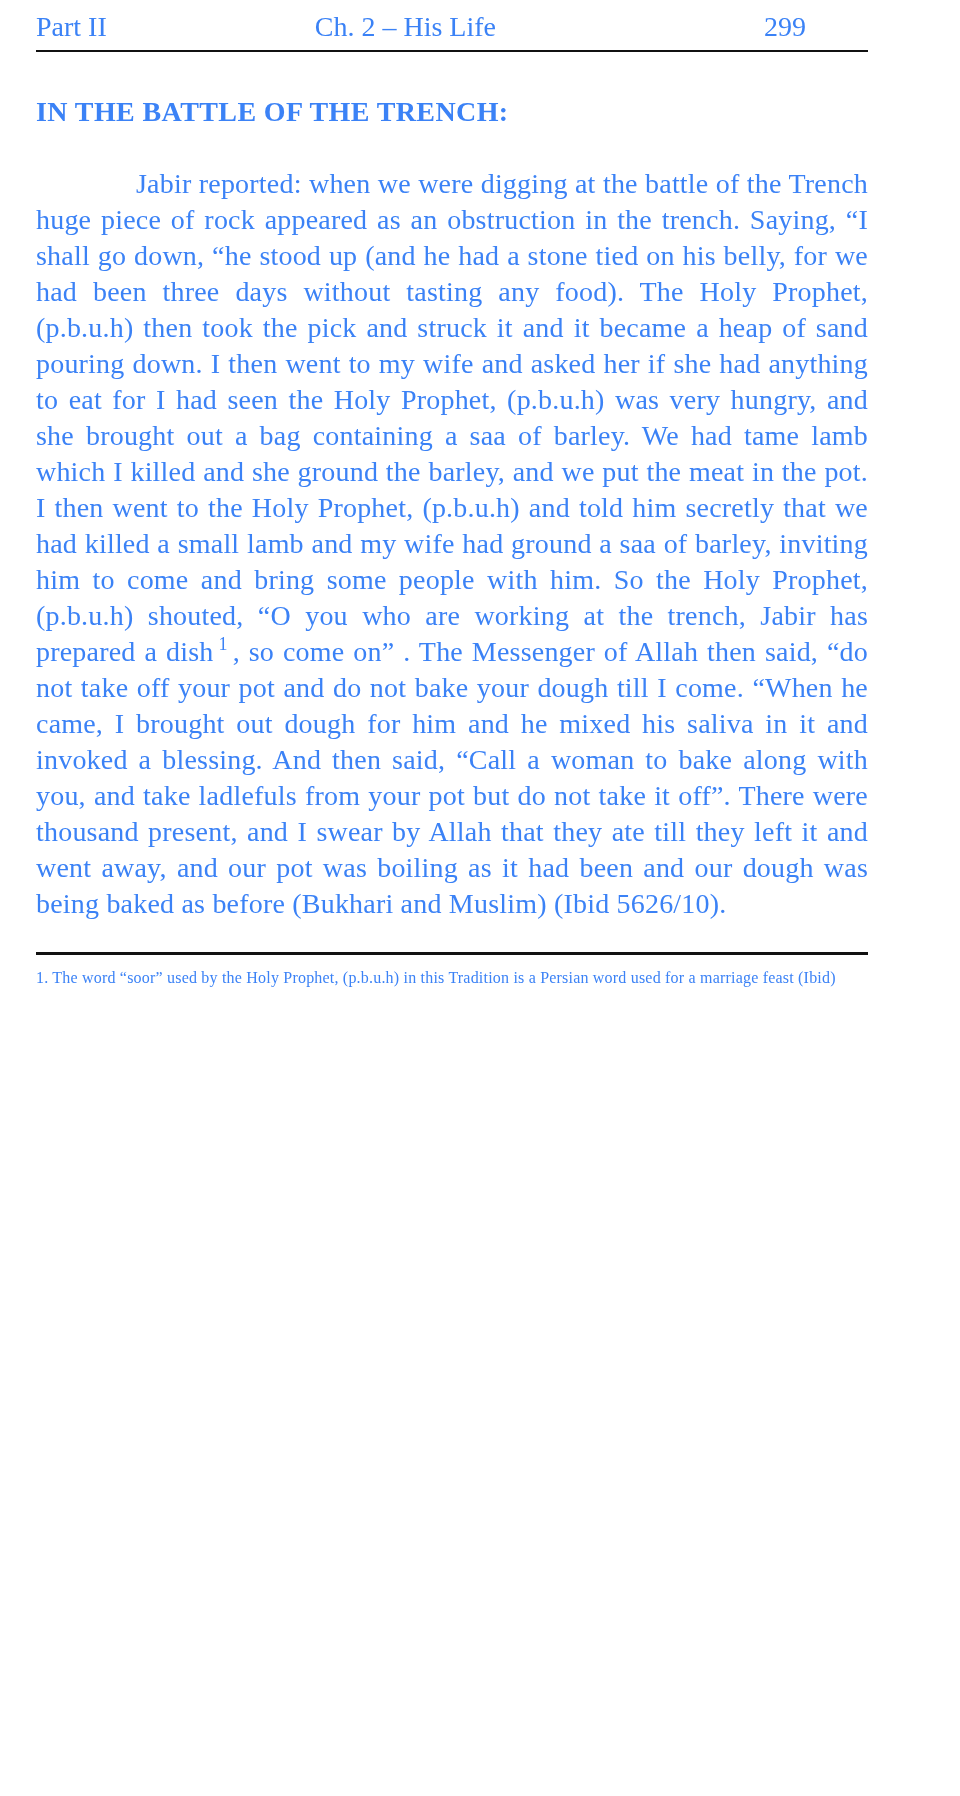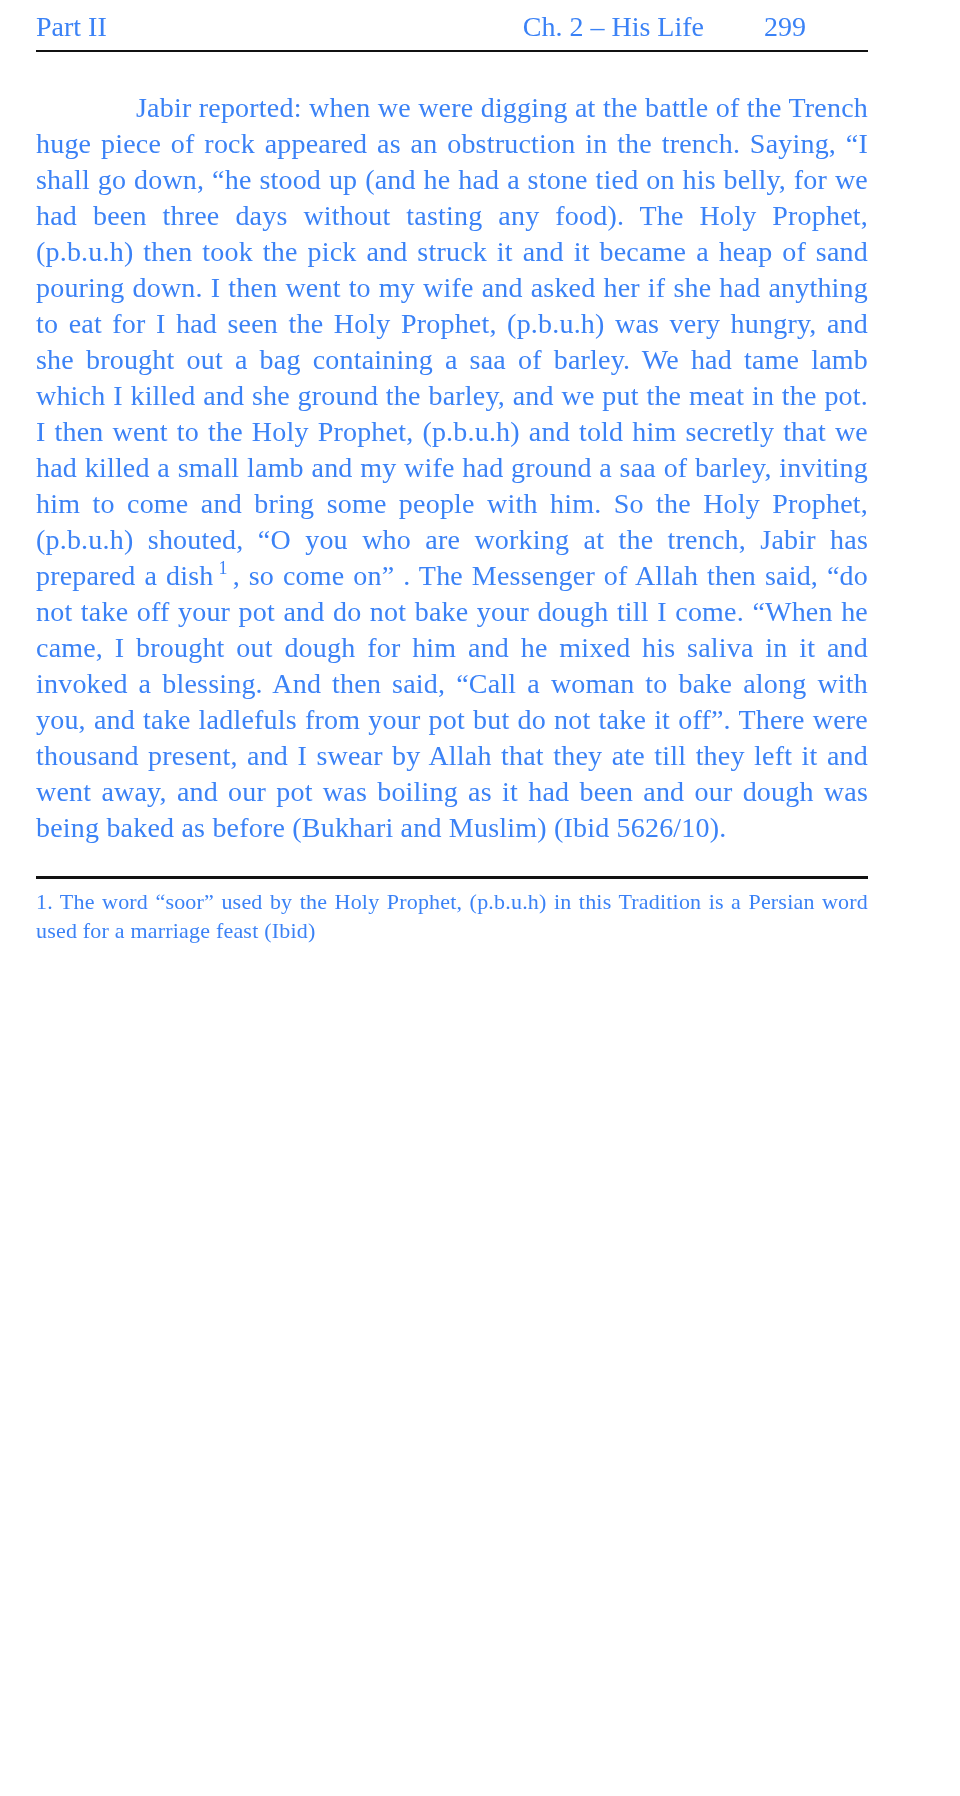--- a/index.html
+++ b/index.html
@@ -22,21 +22,21 @@
   .page-header {
     display: flex;
     justify-content: space-between;
     align-items: baseline;
     font-size: 28px;
     line-height: 1.2;
     padding: 2px 0 6px 0;
   }
   .page-header .center {
     flex: 1;
-    text-align: right;
+    text-align: center;
     margin-right: 60px;
   }
   .page-header .right {
     margin-right: 62px;
   }
   .header-rule {
     border: 0;
     border-top: 2px solid #111111;
     margin: 0 0 0 0;
   }
@@ -64,41 +64,42 @@
     vertical-align: super;
     line-height: 0;
     margin: 0 5px 0 5px;
   }
   .footnote-rule {
     border: 0;
     border-top: 3px solid #111111;
     margin: 30px 0 0 0;
   }
   .footnote {
-    font-size: 22px;
+    font-size: 16px;
     line-height: 29px;
     text-align: justify;
     letter-spacing: 0.2px;
     margin: 8px 0 0 0;
   }
 </style>
 </head>
 <body>
 
 <div class="page">
 
   <div class="page-header">
     <span class="left">Part II</span>
     <span class="center">Ch. 2 – His Life</span>
     <span class="right">299</span>
   </div>
 
   <hr class="header-rule">
 
 
+  <h2 class="section-heading">IN THE BATTLE OF THE TRENCH:</h2>
 
   <p class="body-text para-2"><span>Jabir reported: when we were digging at the battle of the Trench huge piece of rock appeared as an obstruction in the trench. Saying, “I shall go down, “he stood up (and he had a stone tied on his belly, for we had been three days without tasting any food). The Holy Prophet, (p.b.u.h) then took the pick and struck it and it became a heap of sand pouring down. I then went to my wife and asked her if she had anything to eat for I had seen the Holy Prophet, (p.b.u.h) was very hungry, and she brought out a bag containing a saa of barley. We had tame lamb which I killed and she ground the barley, and we put the meat in the pot. I then went to the Holy Prophet, (p.b.u.h) and told him secretly that we had killed a small lamb and my wife had ground a saa of barley, inviting him to come and bring some people with him. So the Holy Prophet, (p.b.u.h) shouted, “O you who are working at the trench, Jabir has prepared a dish</span><span class="footnote-ref">1</span><span>, so come on” . The Messenger of Allah then said, “do not take off your pot and do not bake your dough till I come. “When he came, I brought out dough for him and he mixed his saliva in it and invoked a blessing. And then said, “Call a woman to bake along with you, and take ladlefuls from your pot but do not take it off”. There were thousand present, and I swear by Allah that they ate till they left it and went away, and our pot was boiling as it had been and our dough was being baked as before (Bukhari and Muslim) (Ibid 5626/10).</span></p>
 
   <hr class="footnote-rule">
 
   <p class="footnote">1. The word “soor” used by the Holy Prophet, (p.b.u.h) in this Tradition is a Persian word used for a marriage feast (Ibid)</p>
 
 </div>
 
 </body></html>

